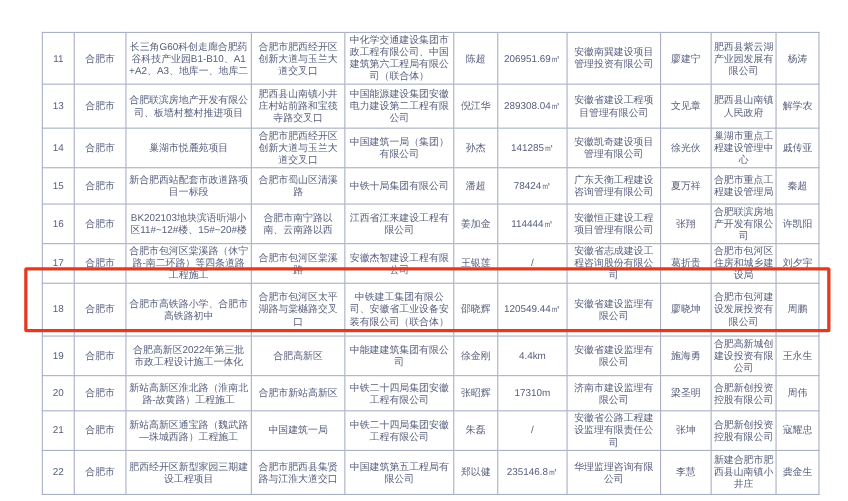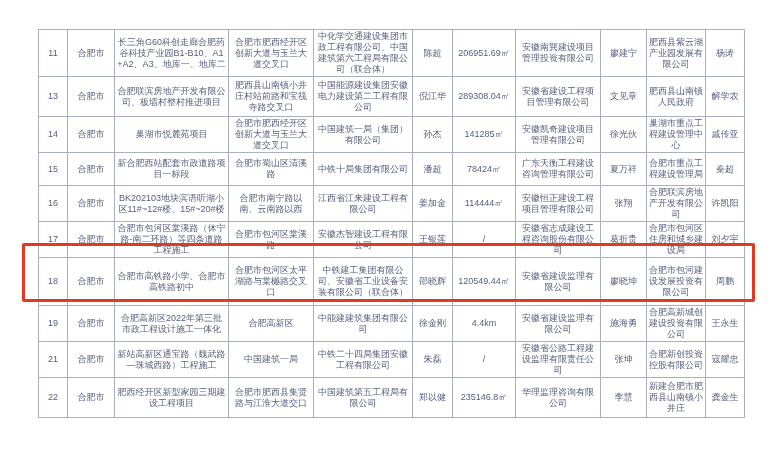--- a/index.html
+++ b/index.html
@@ -161,20 +161,33 @@
           <td>合肥高新区2022年第三批市政工程设计施工一体化</td>
           <td>合肥高新区</td>
           <td>中能建建筑集团有限公司</td>
           <td>徐金刚</td>
           <td>4.4km</td>
           <td>安徽省建设监理有限公司</td>
           <td>施海勇</td>
           <td>合肥高新城创建设投资有限公司</td>
           <td>王永生</td>
         </tr>
+        <tr style="height: 32px;">
+          <td>20</td>
+          <td>合肥市</td>
+          <td>新站高新区淮北路（淮南北路-故黄路）工程施工</td>
+          <td>合肥市新站高新区</td>
+          <td>中铁二十四局集团安徽工程有限公司</td>
+          <td>张昭辉</td>
+          <td>17310m</td>
+          <td>济南市建设监理有限公司</td>
+          <td>梁圣明</td>
+          <td>合肥新创投资控股有限公司</td>
+          <td>周伟</td>
+        </tr>
         <tr style="height: 36px;">
           <td>21</td>
           <td>合肥市</td>
           <td>新站高新区通宝路（魏武路—珠城西路）工程施工</td>
           <td>中国建筑一局</td>
           <td>中铁二十四局集团安徽工程有限公司</td>
           <td>朱磊</td>
           <td>/</td>
           <td>安徽省公路工程建设监理有限责任公司</td>
           <td>张坤</td>

